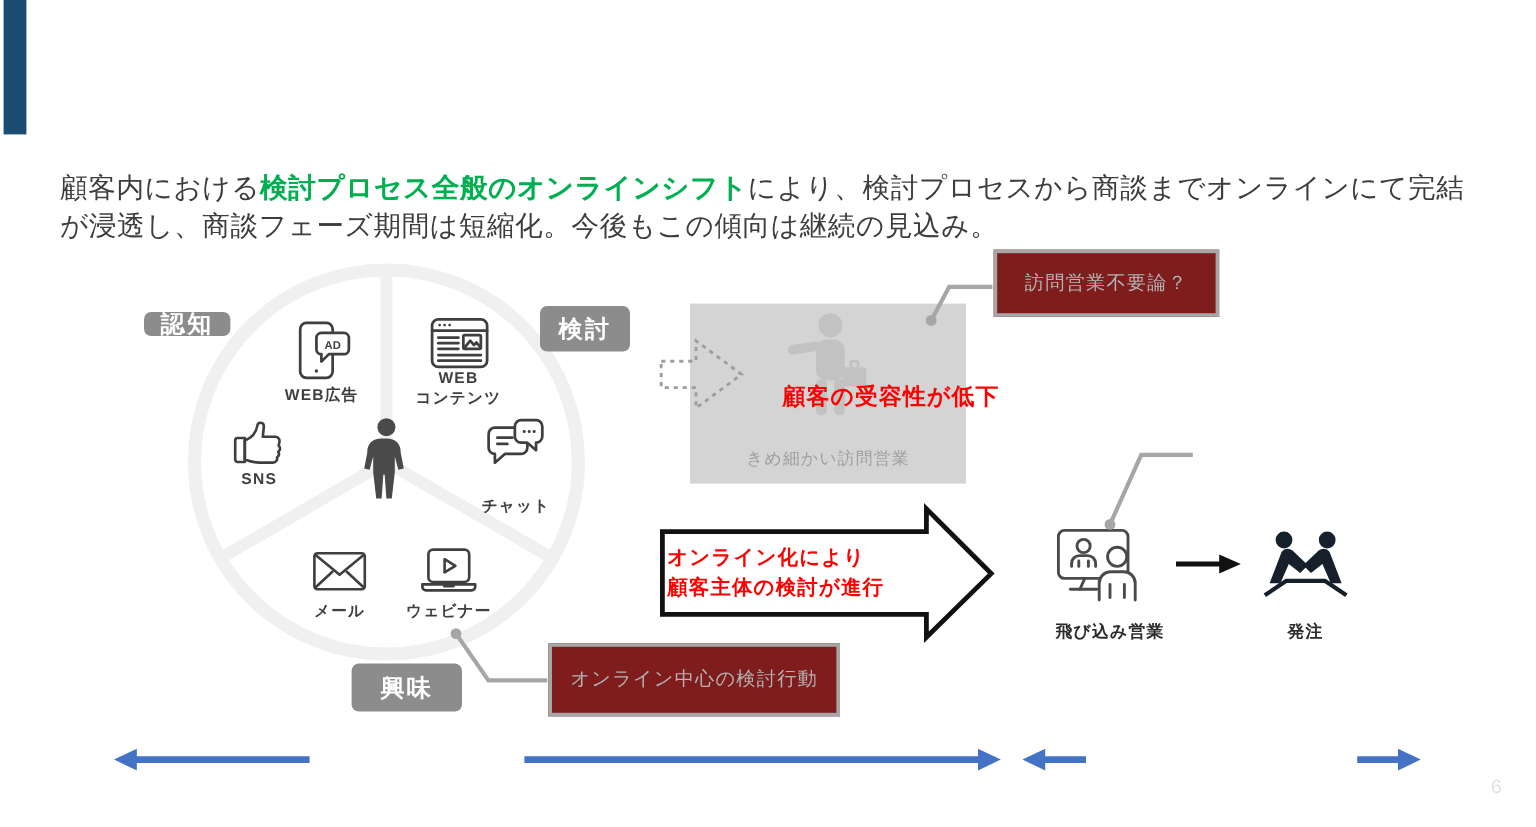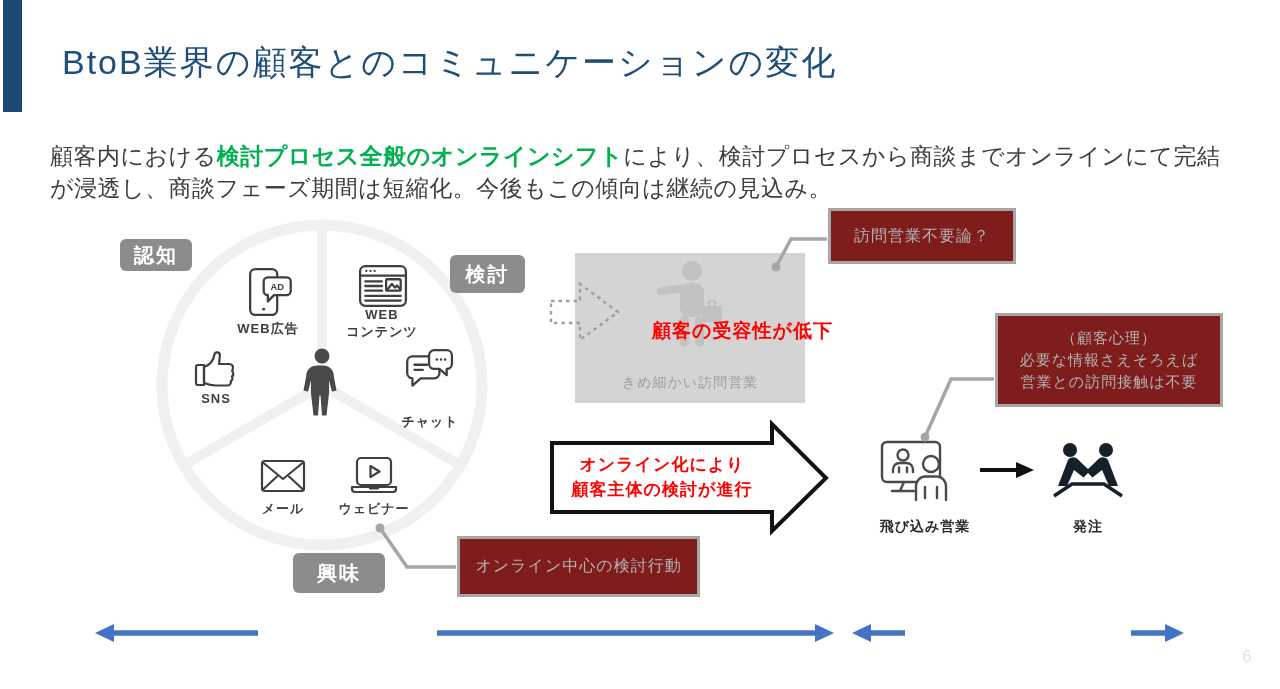--- a/index.html
+++ b/index.html
@@ -23,21 +23,21 @@
   
   .chlabel{font-size:13px;font-weight:bold;color:#3f3f3f;text-align:center;line-height:17px;letter-spacing:1px;}
   
   .gray-box{left:575px;top:253px;width:230px;height:150px;background:#d4d4d4;}
   .decl-head{left:575px;top:318px;width:257px;text-align:center;font-size:19px;font-weight:bold;color:#f00;letter-spacing:1px;padding-left:39px;}
   .decl-item{left:575px;width:230px;text-align:center;font-size:14px;color:#9e9e9e;letter-spacing:1px;}
   
   .callout{border:3px solid #a6a6a6;background:#7f1d1d;color:#b3b3b3;display:flex;align-items:center;justify-content:center;
            text-align:center;font-size:16px;letter-spacing:1px;}
   
-  .big-arrow-text{left:556px;top:452px;width:212px;text-align:center;color:#f00;font-weight:bold;font-size:17px;line-height:25px;z-index:3;letter-spacing:1px;}
+  .big-arrow-text{left:556px;top:452px;width:212px;color:#f00;font-weight:bold;font-size:17px;line-height:25px;z-index:3;letter-spacing:1px;}
   
   .outlabel{font-size:14px;font-weight:bold;color:#2b2b2b;text-align:center;letter-spacing:1px;}
   
   .tlabel{font-size:17px;font-weight:bold;color:#00b050;text-align:center;letter-spacing:1px;}
   .pageno{left:1232px;top:648px;width:30px;text-align:center;font-size:16px;color:#e2e2e2;}
   .icon{display:block;}
 </style>
 </head>
 <body>
 
@@ -49,25 +49,24 @@
       <line x1="322" y1="385" x2="322" y2="226" stroke="#f0f0f0" stroke-width="10"></line>
       <line x1="322" y1="385" x2="184" y2="465" stroke="#f0f0f0" stroke-width="10"></line>
       <line x1="322" y1="385" x2="460" y2="465" stroke="#f0f0f0" stroke-width="10"></line>
     </g>
     <polygon points="552,443 772,443 772,424 826,478 772,531 772,512 552,512" fill="#ffffff" stroke="#111111" stroke-width="4" stroke-linejoin="miter"></polygon>
   </svg>
 
   <div id="content">
 
     <div class="abs accent-bar"></div>
-    <div class="abs slide-title">BtoB業界の顧客とのコミュニケーションの変化</div>
 
     <p class="abs lead" style="margin:0;"><span>顧客内における</span><span class="hl">検討プロセス全般のオンラインシフト</span><span>により、検討プロセスから商談までオンラインにて完結が浸透し、商談フェーズ期間は短縮化。今後もこの傾向は継続の見込み。</span></p>
 
-    <div class="abs badge" style="left:120px;top:239px;width:72px;height:32px;font-family:Liberation Mono, monospace;">認知</div>
+    <div class="abs badge" style="left:120px;top:260px;width:72px;height:20px;font-family:Liberation Mono, monospace;">認知</div>
     <div class="abs badge" style="left:450px;top:255px;width:75px;height:38px;">検討</div>
     <div class="abs badge" style="left:293px;top:553px;width:92px;height:40px;">興味</div>
 
     <svg class="abs icon" style="left:246px;top:266px;" width="52" height="52" viewBox="0 0 48 50" fill="none" stroke="#3f3f3f" stroke-width="2.2" stroke-linecap="round" stroke-linejoin="round">
       <rect x="3" y="3" width="26" height="44" rx="5"></rect>
       <circle cx="16" cy="41.5" r="1.4" fill="#3f3f3f" stroke="none"></circle>
       <path d="M20 11 h18 a4 4 0 0 1 4 4 v9 a4 4 0 0 1 -4 4 h-12 l-6 6 v-6 a4 4 0 0 1 -4 -4 v-9 a4 4 0 0 1 4 -4 z" fill="#ffffff"></path>
       <text x="29" y="23.5" text-anchor="middle" font-size="9" font-weight="bold" fill="#3f3f3f" stroke="none">AD</text>
     </svg>
     <div class="abs chlabel" style="left:218px;top:320px;width:100px;">WEB広告</div>
@@ -138,27 +137,20 @@
       <rect x="45" y="58" width="9" height="30" rx="4"></rect>
       <rect x="52" y="48" width="20" height="16" rx="2"></rect>
       <rect x="59" y="43" width="6" height="6" rx="2" fill="none" stroke="#c2c2c2" stroke-width="2.5"></rect>
     </svg>
     <div class="abs decl-head">顧客の受容性が低下</div>
     <div class="abs decl-item" style="top:374px;">きめ細かい訪問営業</div>
 
     <div class="abs callout" style="left:828px;top:208px;width:182px;height:50px;">
       <span>訪問営業不要論？</span>
     </div>
-    <div class="abs callout" style="left:995px;top:313px;width:222px;height:88px;font-size:15px;line-height:22px;">
-      <div>
-        <div>（顧客心理）</div>
-        <div>必要な情報さえそろえば</div>
-        <div>営業との訪問接触は不要</div>
-      </div>
-    </div>
     <div class="abs callout" style="left:457px;top:536px;width:237px;height:55px;">
       <span>オンライン中心の検討行動</span>
     </div>
 
     <div class="abs big-arrow-text">
       <div>オンライン化により</div>
       <div>顧客主体の検討が進行</div>
     </div>
 
     <svg class="abs icon" style="left:880px;top:438px;" width="78" height="64" viewBox="0 0 78 64" fill="none" stroke="#4a4a4a" stroke-width="2.4" stroke-linecap="round" stroke-linejoin="round">

